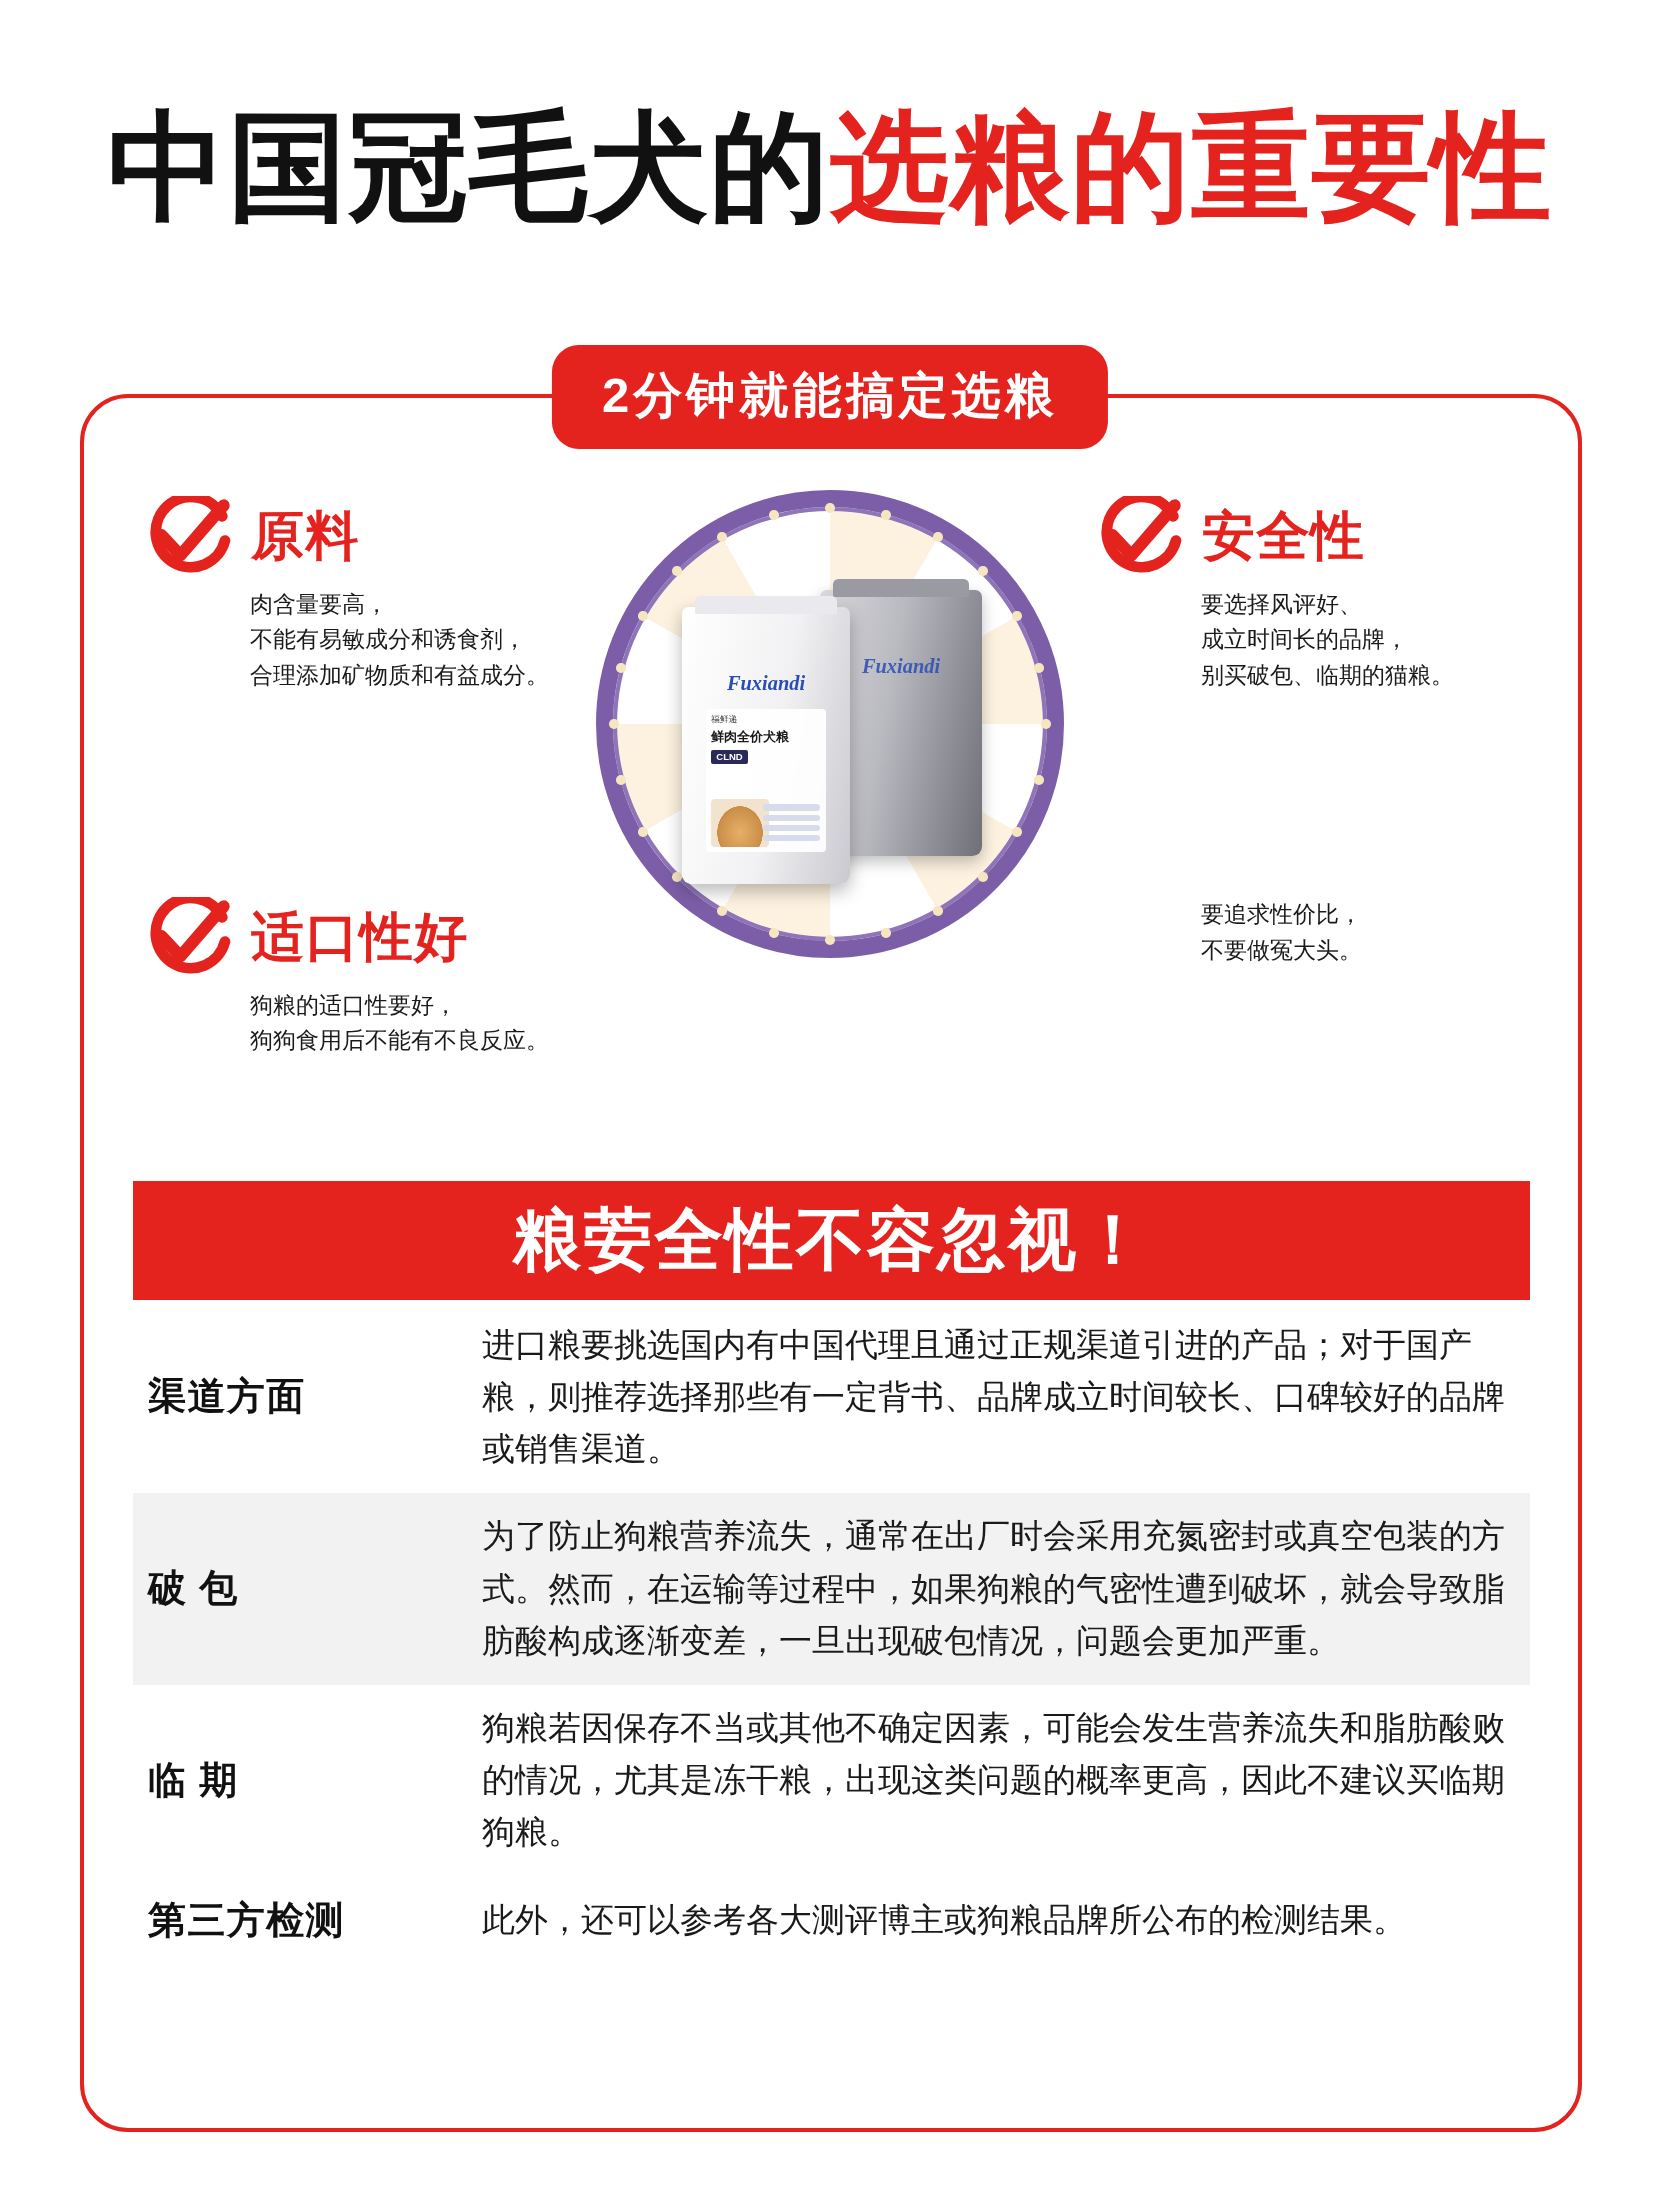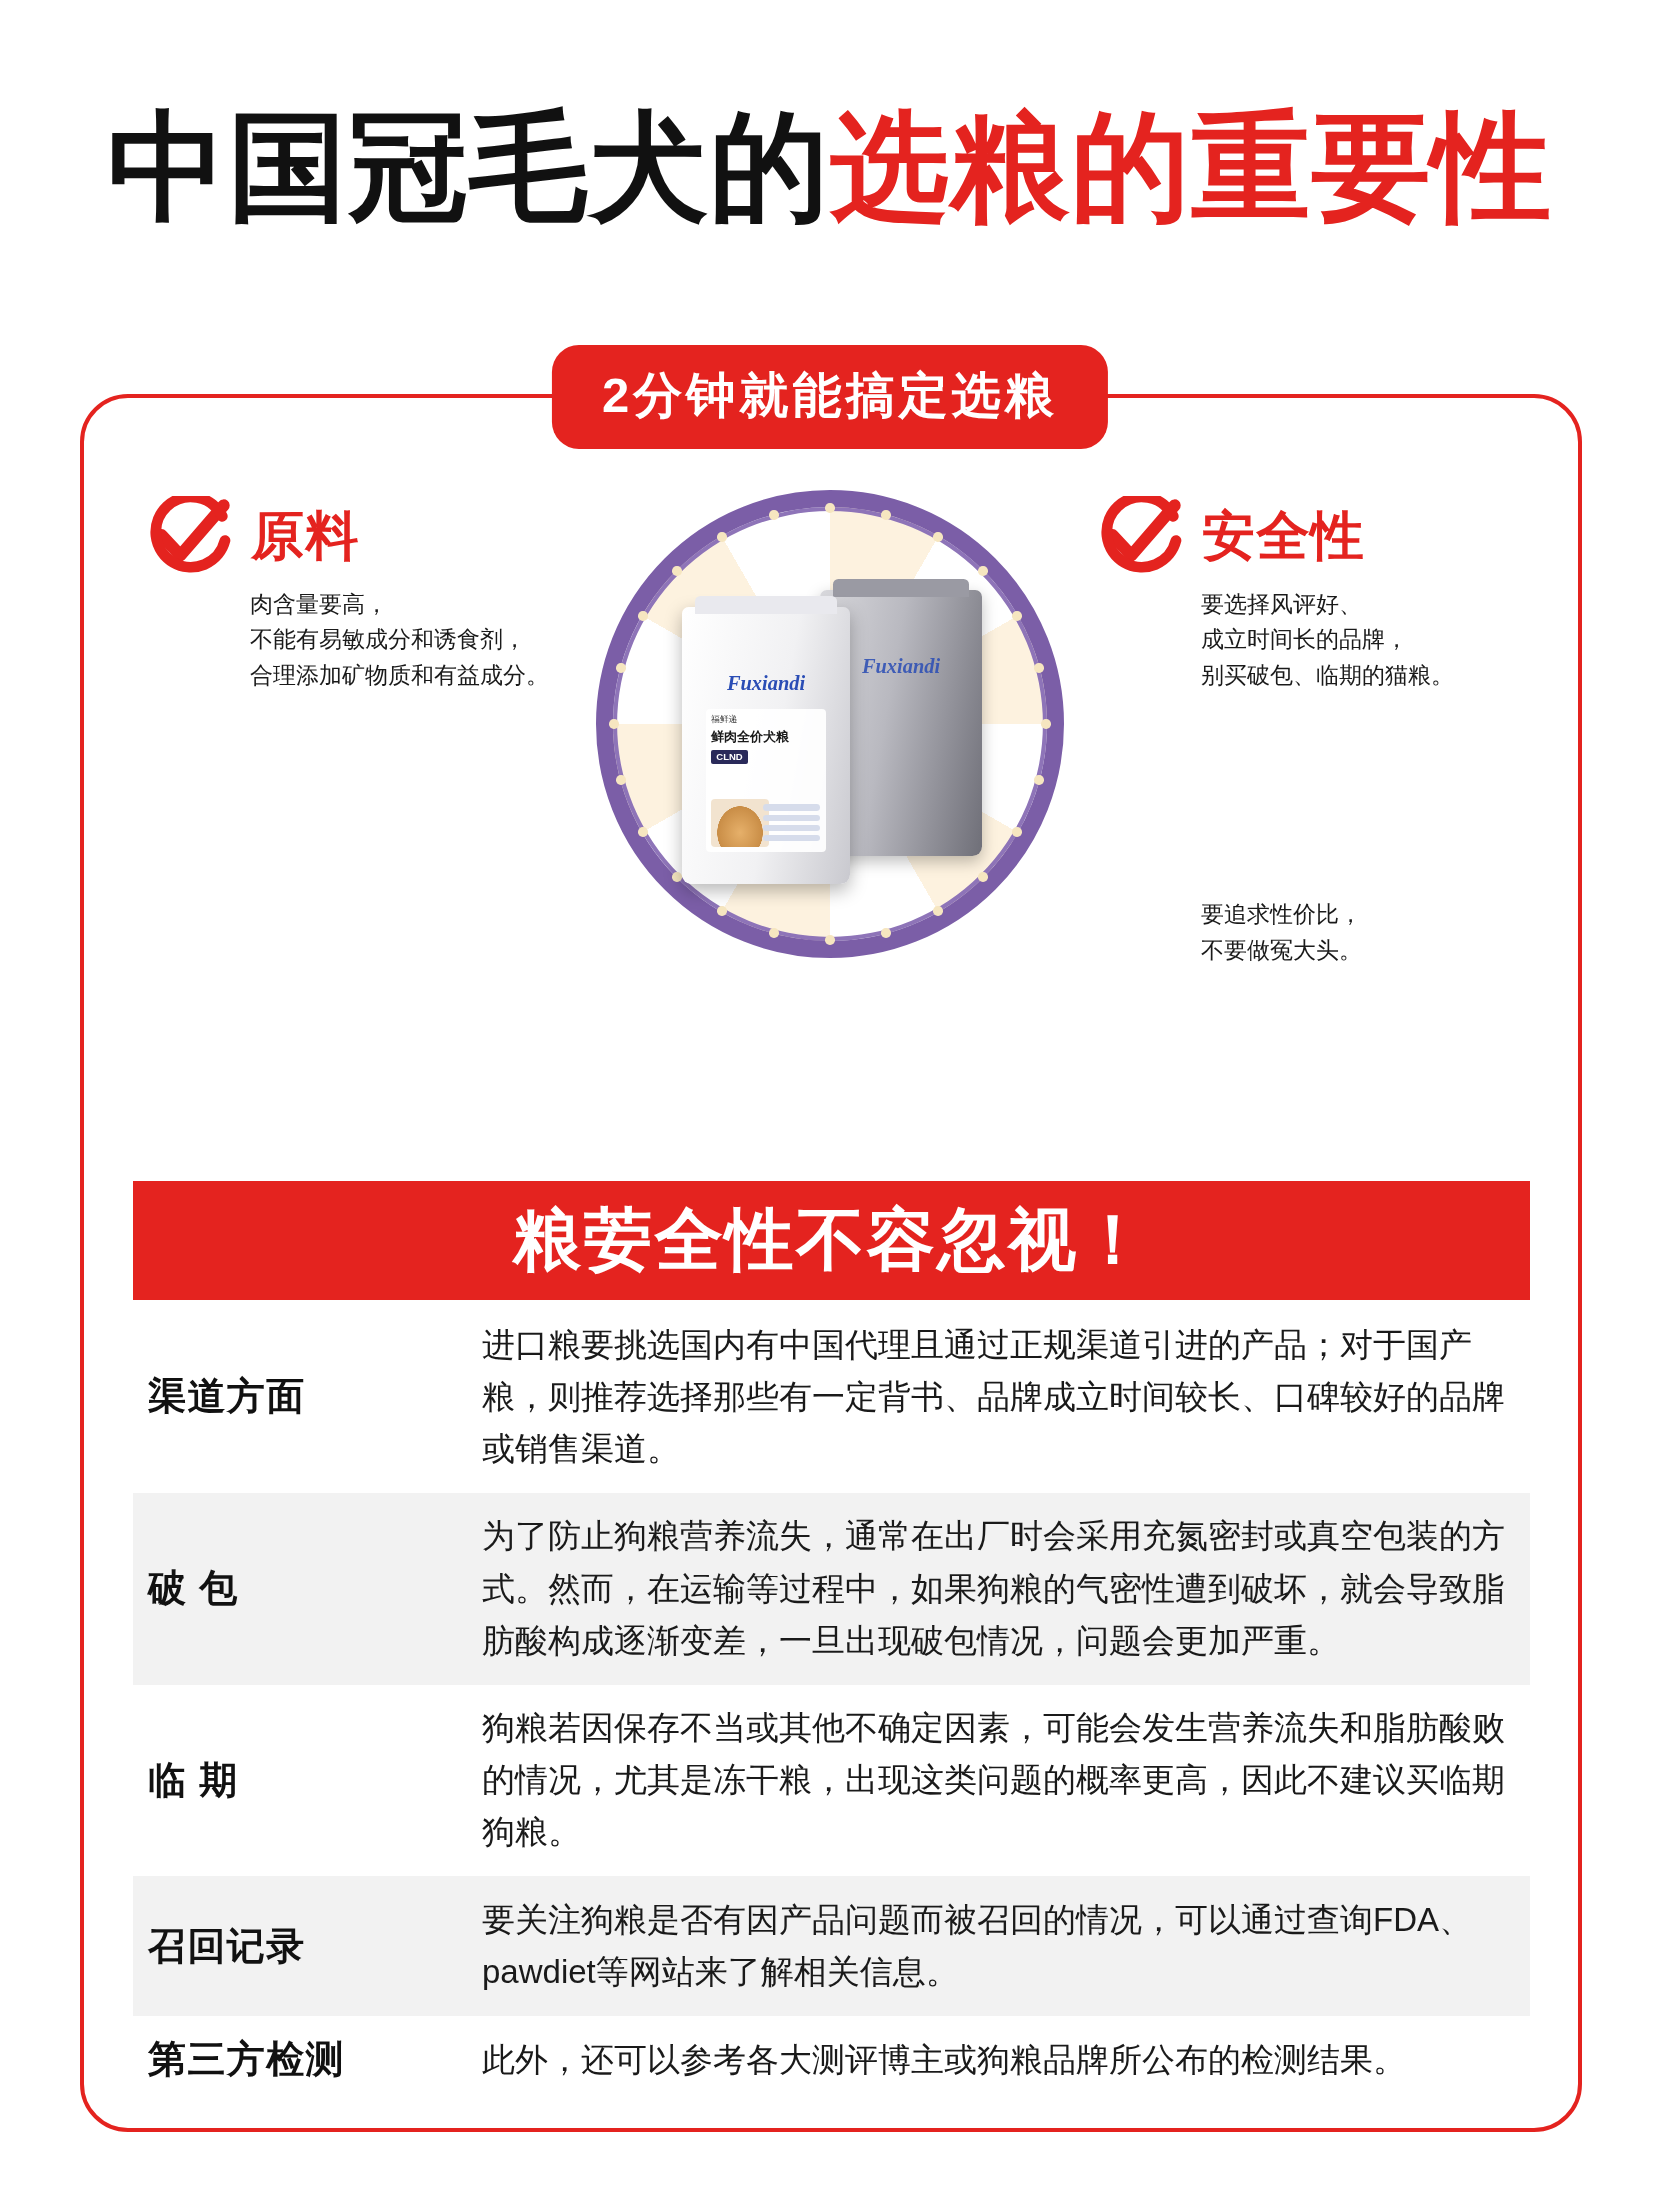--- a/index.html
+++ b/index.html
@@ -303,20 +303,31 @@
           <path d="M30 58 L58 88 L122 14" fill="none" stroke="#e4231f" stroke-width="18" stroke-linecap="round" stroke-linejoin="round"></path>
           <path d="M120 30 A52 52 0 1 0 124 66" fill="none" stroke="#e4231f" stroke-width="16" stroke-linecap="round"></path>
         </svg>
         <div class="f-title">安全性</div>
       </div>
       <div class="desc">要选择风评好、
 成立时间长的品牌，
 别买破包、临期的猫粮。</div>
     </div>
 
+    <div class="feature f-palat">
+      <div class="head">
+        <svg class="check-icon" viewBox="0 0 140 120">
+          <path d="M30 58 L58 88 L122 14" fill="none" stroke="#e4231f" stroke-width="18" stroke-linecap="round" stroke-linejoin="round"></path>
+          <path d="M120 30 A52 52 0 1 0 124 66" fill="none" stroke="#e4231f" stroke-width="16" stroke-linecap="round"></path>
+        </svg>
+        <div class="f-title">适口性好</div>
+      </div>
+      <div class="desc">狗粮的适口性要好，
+狗狗食用后不能有不良反应。</div>
+    </div>
 
     <div class="feature f-price">
       <div class="desc">要追求性价比，
 不要做冤大头。</div>
     </div>
   </div>
 
   <div class="product-wrap">
     <div class="ring-outer"></div>
     <div class="ring-dots" id="ringDots">
@@ -380,24 +391,20 @@
         <td class="val">进口粮要挑选国内有中国代理且通过正规渠道引进的产品；对于国产粮，则推荐选择那些有一定背书、品牌成立时间较长、口碑较好的品牌或销售渠道。</td>
       </tr>
       <tr class="odd">
         <td class="key">破  包</td>
         <td class="val">为了防止狗粮营养流失，通常在出厂时会采用充氮密封或真空包装的方式。然而，在运输等过程中，如果狗粮的气密性遭到破坏，就会导致脂肪酸构成逐渐变差，一旦出现破包情况，问题会更加严重。</td>
       </tr>
       <tr class="even">
         <td class="key">临  期</td>
         <td class="val">狗粮若因保存不当或其他不确定因素，可能会发生营养流失和脂肪酸败的情况，尤其是冻干粮，出现这类问题的概率更高，因此不建议买临期狗粮。</td>
       </tr>
-      <tr class="odd">
-        <td class="key">召回记录</td>
-        <td class="val">要关注狗粮是否有因产品问题而被召回的情况，可以通过查询FDA、pawdiet等网站来了解相关信息。</td>
-      </tr>
       <tr class="even">
         <td class="key">第三方检测</td>
         <td class="val">此外，还可以参考各大测评博主或狗粮品牌所公布的检测结果。</td>
       </tr>
     </tbody>
   </table>
 
 </div>
 
 

